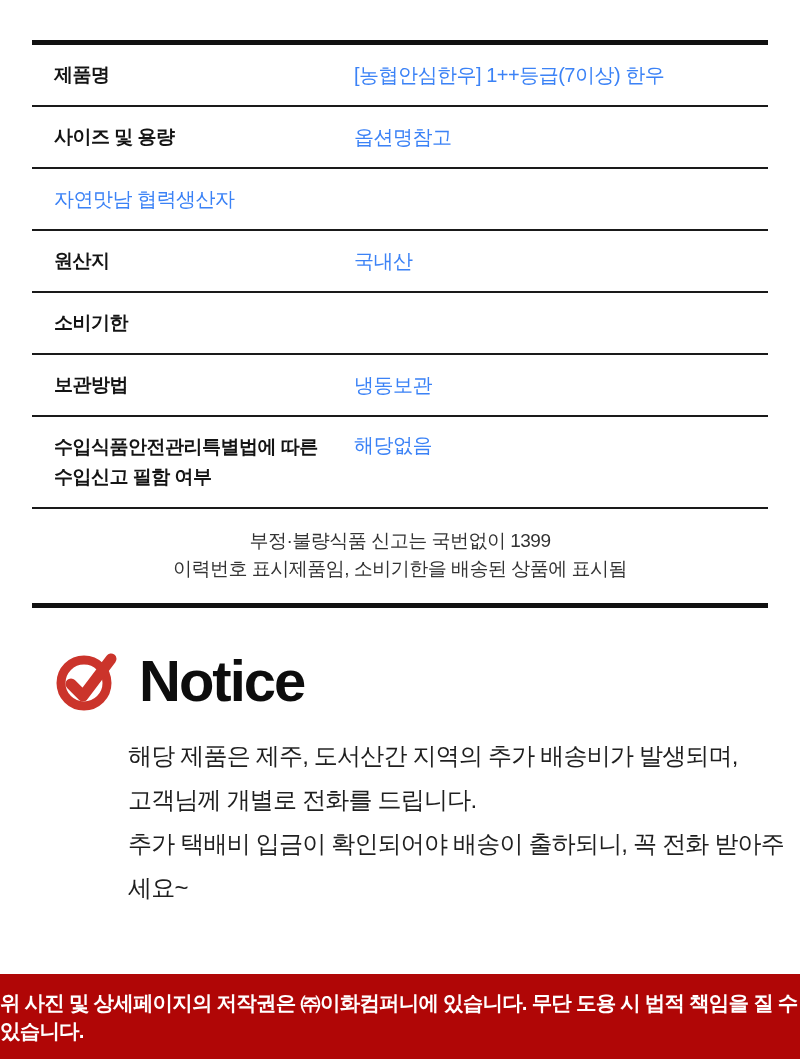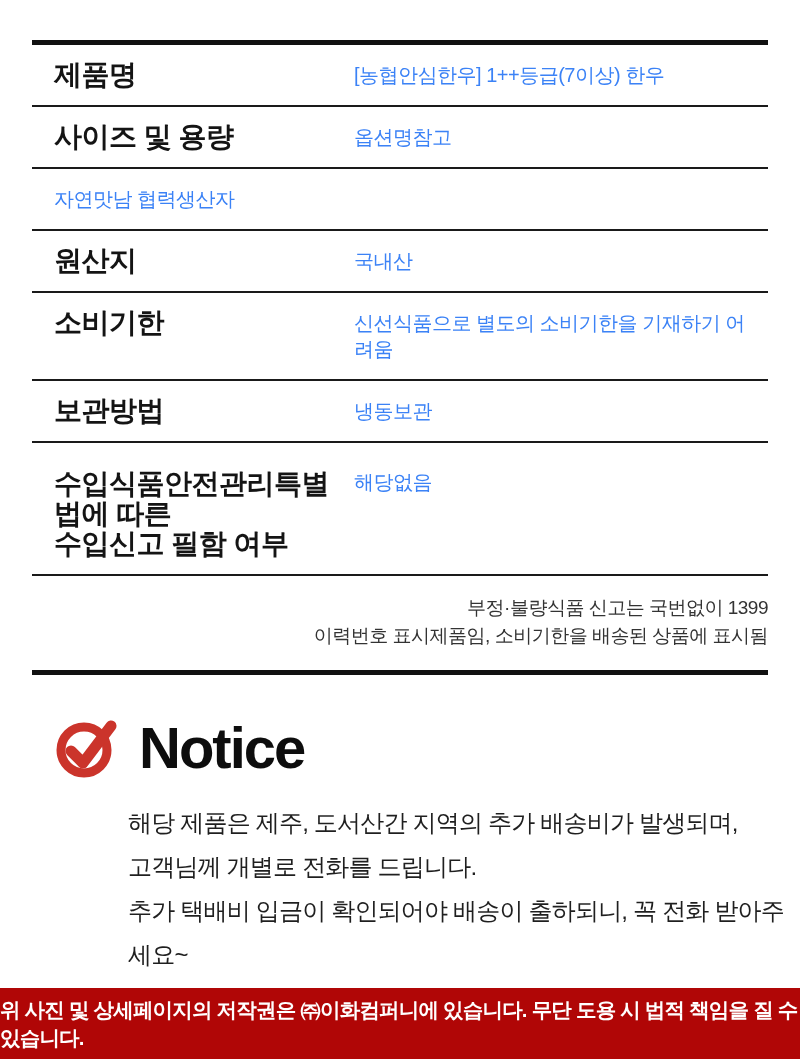--- a/index.html
+++ b/index.html
@@ -25,44 +25,44 @@
     margin: 40px 32px 0 32px;
     border-top: 5px solid #111111;
     border-bottom: 5px solid #111111;
   }
   .spec-row {
     display: flex;
     align-items: flex-start;
     padding: 17px 0 17px 22px;
     border-bottom: 2px solid #1a1a1a;
   }
-  .spec-row.tall { padding: 26px 0 15px 22px; }
+  .spec-row.tall { padding: 15px 0 15px 22px; }
   .spec-label {
     width: 300px;
     flex: 0 0 300px;
-    font-size: 28px;
+    font-size: 19px;
     font-weight: 700;
     line-height: 26px;
     color: #141414;
     letter-spacing: -0.5px;
     white-space: pre-line;
   }
   .spec-row.tall .spec-label { line-height: 30px; }
   .spec-value {
     flex: 1;
     font-size: 20px;
     font-weight: 400;
     line-height: 26px;
     color: #3b82f6;
     letter-spacing: -0.5px;
     padding-right: 10px;
   }
   .table-notes {
     padding: 18px 0 20px 0;
-    text-align: right;
+    text-align: center;
   }
   .table-note {
     font-size: 19px;
     line-height: 28px;
     color: #333333;
     letter-spacing: -0.5px;
   }
   .notice-section { margin: 38px 0 0 55px; }
   .notice-heading {
     display: flex;
@@ -81,21 +81,21 @@
     font-size: 24px;
     line-height: 44px;
     color: #1f1f1f;
     letter-spacing: -0.8px;
   }
   .copyright-banner {
     position: absolute;
     left: 0;
     bottom: 0;
     width: 100%;
-    height: 71px;
+    height: 85px;
     background: #b00606;
     display: flex;
     align-items: center;
     justify-content: center;
   }
   .copyright-text {
     color: #ffffff;
     font-size: 20.5px;
     font-weight: 700;
     letter-spacing: -0.8px;
@@ -123,21 +123,20 @@
       <div class="spec-value">자연맛남 협력생산자</div>
     </div>
 
     <div class="spec-row">
       <div class="spec-label">원산지</div>
       <div class="spec-value">국내산</div>
     </div>
 
     <div class="spec-row">
       <div class="spec-label">소비기한</div>
-      <div class="spec-value">신선식품으로 별도의 소비기한을 기재하기 어려움</div>
     </div>
 
     <div class="spec-row">
       <div class="spec-label">보관방법</div>
       <div class="spec-value">냉동보관</div>
     </div>
 
     <div class="spec-row tall">
       <div class="spec-label">수입식품안전관리특별법에 따른
 수입신고 필함 여부</div>

